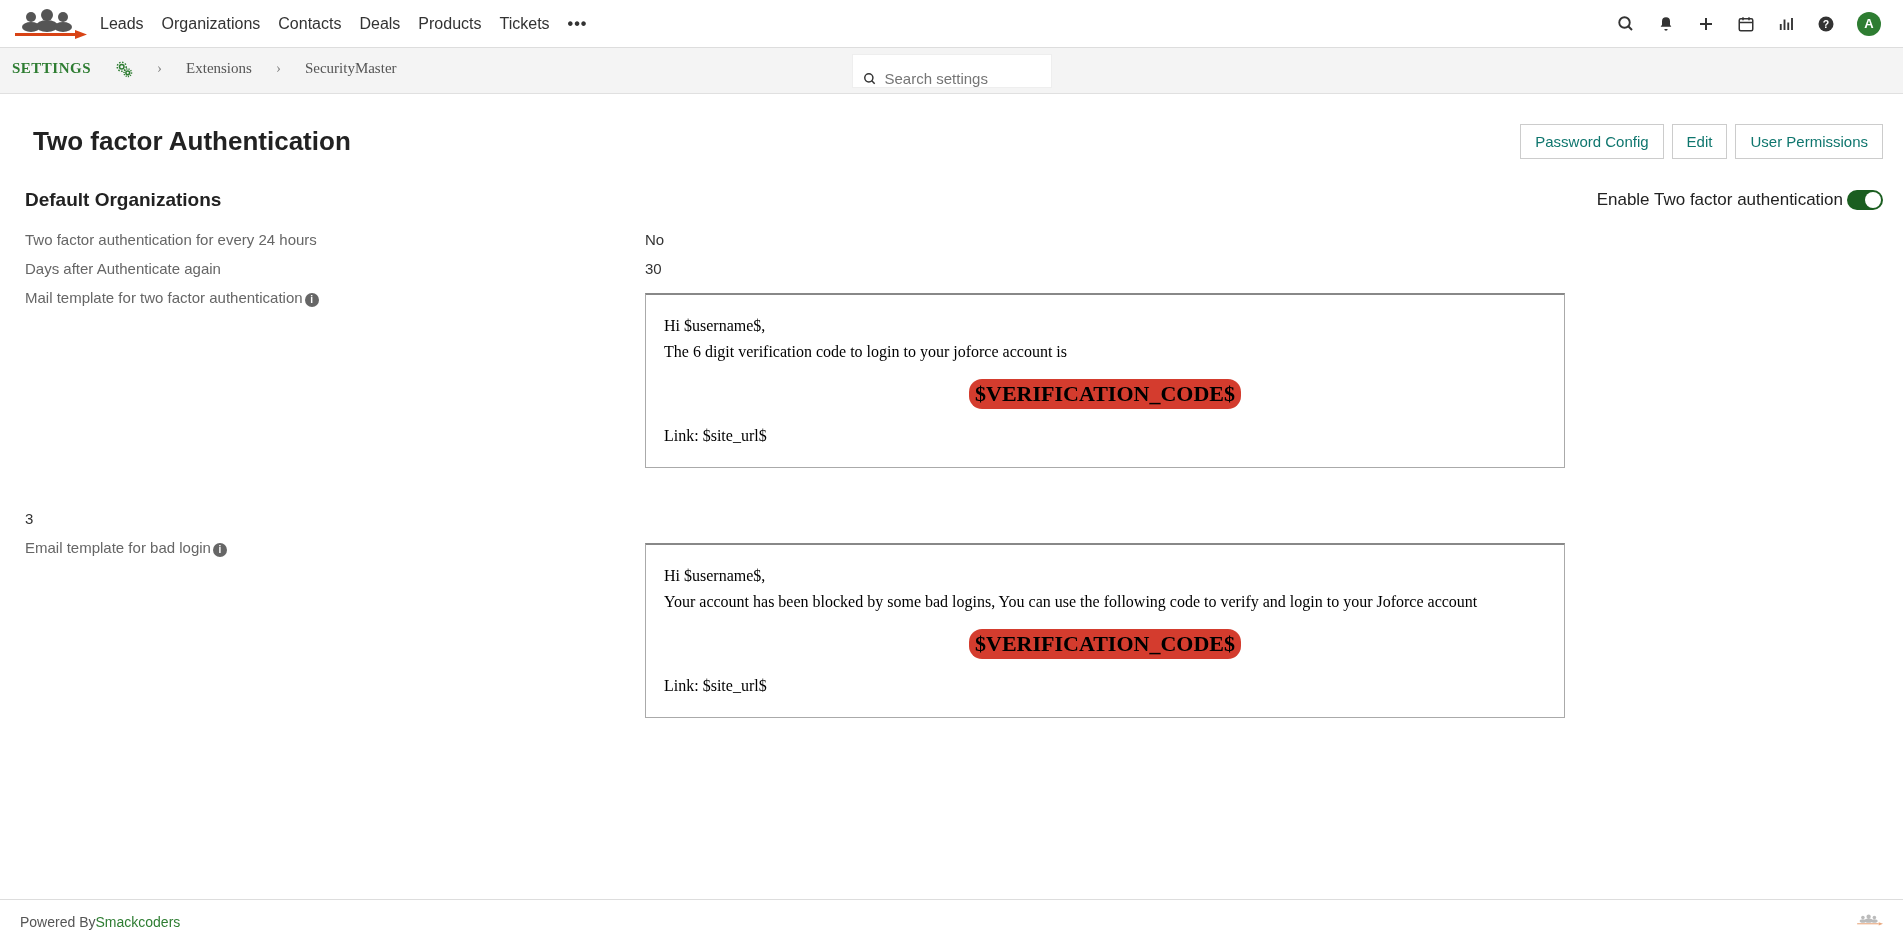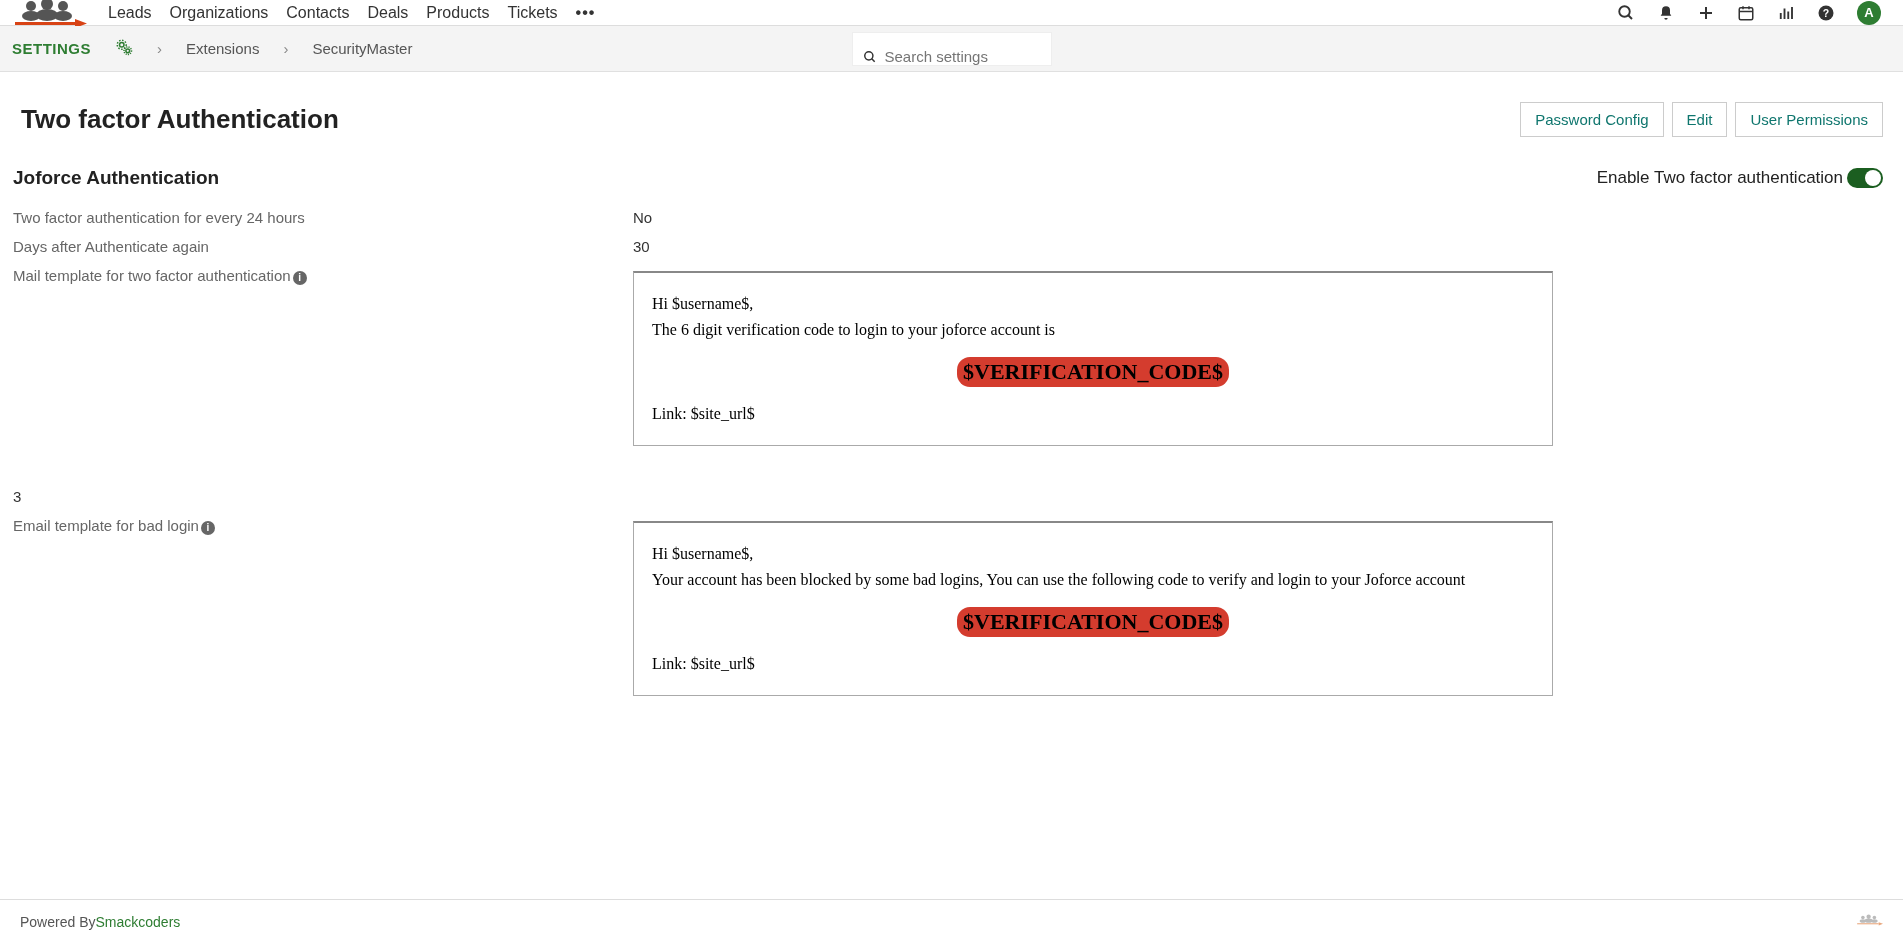--- a/index.html
+++ b/index.html
@@ -1,33 +1,33 @@
 <!DOCTYPE html>
 <html><head>
 <meta charset="utf-8">
 <style>
 * { box-sizing: border-box; margin: 0; padding: 0; }
 body { font-family: -apple-system, BlinkMacSystemFont, "Segoe UI", Helvetica, Arial, sans-serif; font-size: 14px; color: #333; background: #fff; }
-.topbar { display: flex; align-items: center; height: 26px; border-bottom: 1px solid #ddd; padding: 0 8px; gap: 8px; }
+.topbar { display: flex; align-items: center; height: 48px; border-bottom: 1px solid #ddd; padding: 0 8px; }
 .logo { width: 80px; height: 32px; margin-right: 12px; display: flex; align-items: center; justify-content: center; }
 .nav { display: flex; align-items: center; gap: 18px; font-size: 16px; color: #333; }
 .nav-item { cursor: pointer; }
 .nav-more { font-weight: bold; letter-spacing: 1px; }
 .topbar-right { margin-left: auto; display: flex; align-items: center; gap: 22px; padding-right: 14px; color: #333; }
 .icon { width: 18px; height: 18px; display: inline-flex; align-items: center; justify-content: center; cursor: pointer; }
 .avatar { width: 24px; height: 24px; border-radius: 50%; background: #2e7d32; color: #fff; display: flex; align-items: center; justify-content: center; font-size: 13px; font-weight: bold; cursor: pointer; }
 .subbar { background: #f4f4f4; border-bottom: 1px solid #e0e0e0; height: 46px; display: flex; align-items: center; padding: 0 12px; position: relative; }
-.breadcrumb { display: flex; align-items: center; gap: 24px; font-size: 15px; color: #555; }
+.breadcrumb { display: flex; gap: 24px; font-size: 15px; color: #555; font-family: Liberation Serif, serif; }
 .breadcrumb .settings-link { color: #2e7d32; font-weight: 600; letter-spacing: 0.5px; text-transform: uppercase; font-size: 15px; cursor: pointer; }
 .breadcrumb .gear { color: #2e7d32; }
 .breadcrumb .sep { color: #888; }
 .breadcrumb .crumb { cursor: pointer; }
 .search-wrap { position: absolute; left: 50%; transform: translateX(-50%); display: flex; align-items: flex-end; background: #fff; border: 1px solid #eee; height: 34px; width: 200px; padding: 0 10px; }
 .search-wrap input { border: none; outline: none; font-size: 15px; color: #666; width: 100%; margin-left: 8px; }
-.content { padding: 10px 20px 60px 13px; }
+.content { padding: 10px 20px 60px 25px; }
 .title-row { display: flex; align-items: center; margin: 20px 0 30px 8px; }
 .page-title { font-size: 26px; font-weight: 600; color: #222; }
 .btn-group { margin-left: auto; display: flex; gap: 8px; }
 .btn { border: 1px solid #ccc; background: #fff; padding: 8px 14px; font-size: 15px; cursor: pointer; color: #0f766e; }
 .section-head { display: flex; align-items: center; margin-bottom: 14px; }
 .section-title { font-size: 19px; font-weight: 600; color: #222; }
 .toggle-label { margin-left: auto; font-size: 17px; color: #222; }
 .toggle { width: 36px; height: 20px; background: #1b5e20; border-radius: 12px; position: relative; margin-left: 4px; cursor: pointer; }
 .toggle:after { content: ""; position: absolute; right: 2px; top: 2px; width: 16px; height: 16px; background: #fff; border-radius: 50%; }
 .field-row { display: flex; padding: 6px 0; }
@@ -141,21 +141,21 @@
   <div class="title-row">
     <h1 class="page-title">Two factor Authentication</h1>
     <div class="btn-group">
       <button class="btn">Password Config</button>
       <button class="btn">Edit</button>
       <button class="btn">User Permissions</button>
     </div>
   </div>
 
   <div class="section-head">
-    <div class="section-title">Joforce Authentication</div>
+    <div class="section-title">Default Organizations</div>
     <span class="toggle-label">Enable Two factor authentication</span>
     <div class="toggle"></div>
   </div>
 
   <div class="field-row">
     <div class="field-label">Two factor authentication for every 24 hours</div>
     <div class="field-value">No</div>
   </div>
   <div class="field-row">
     <div class="field-label">Days after Authenticate again</div>

